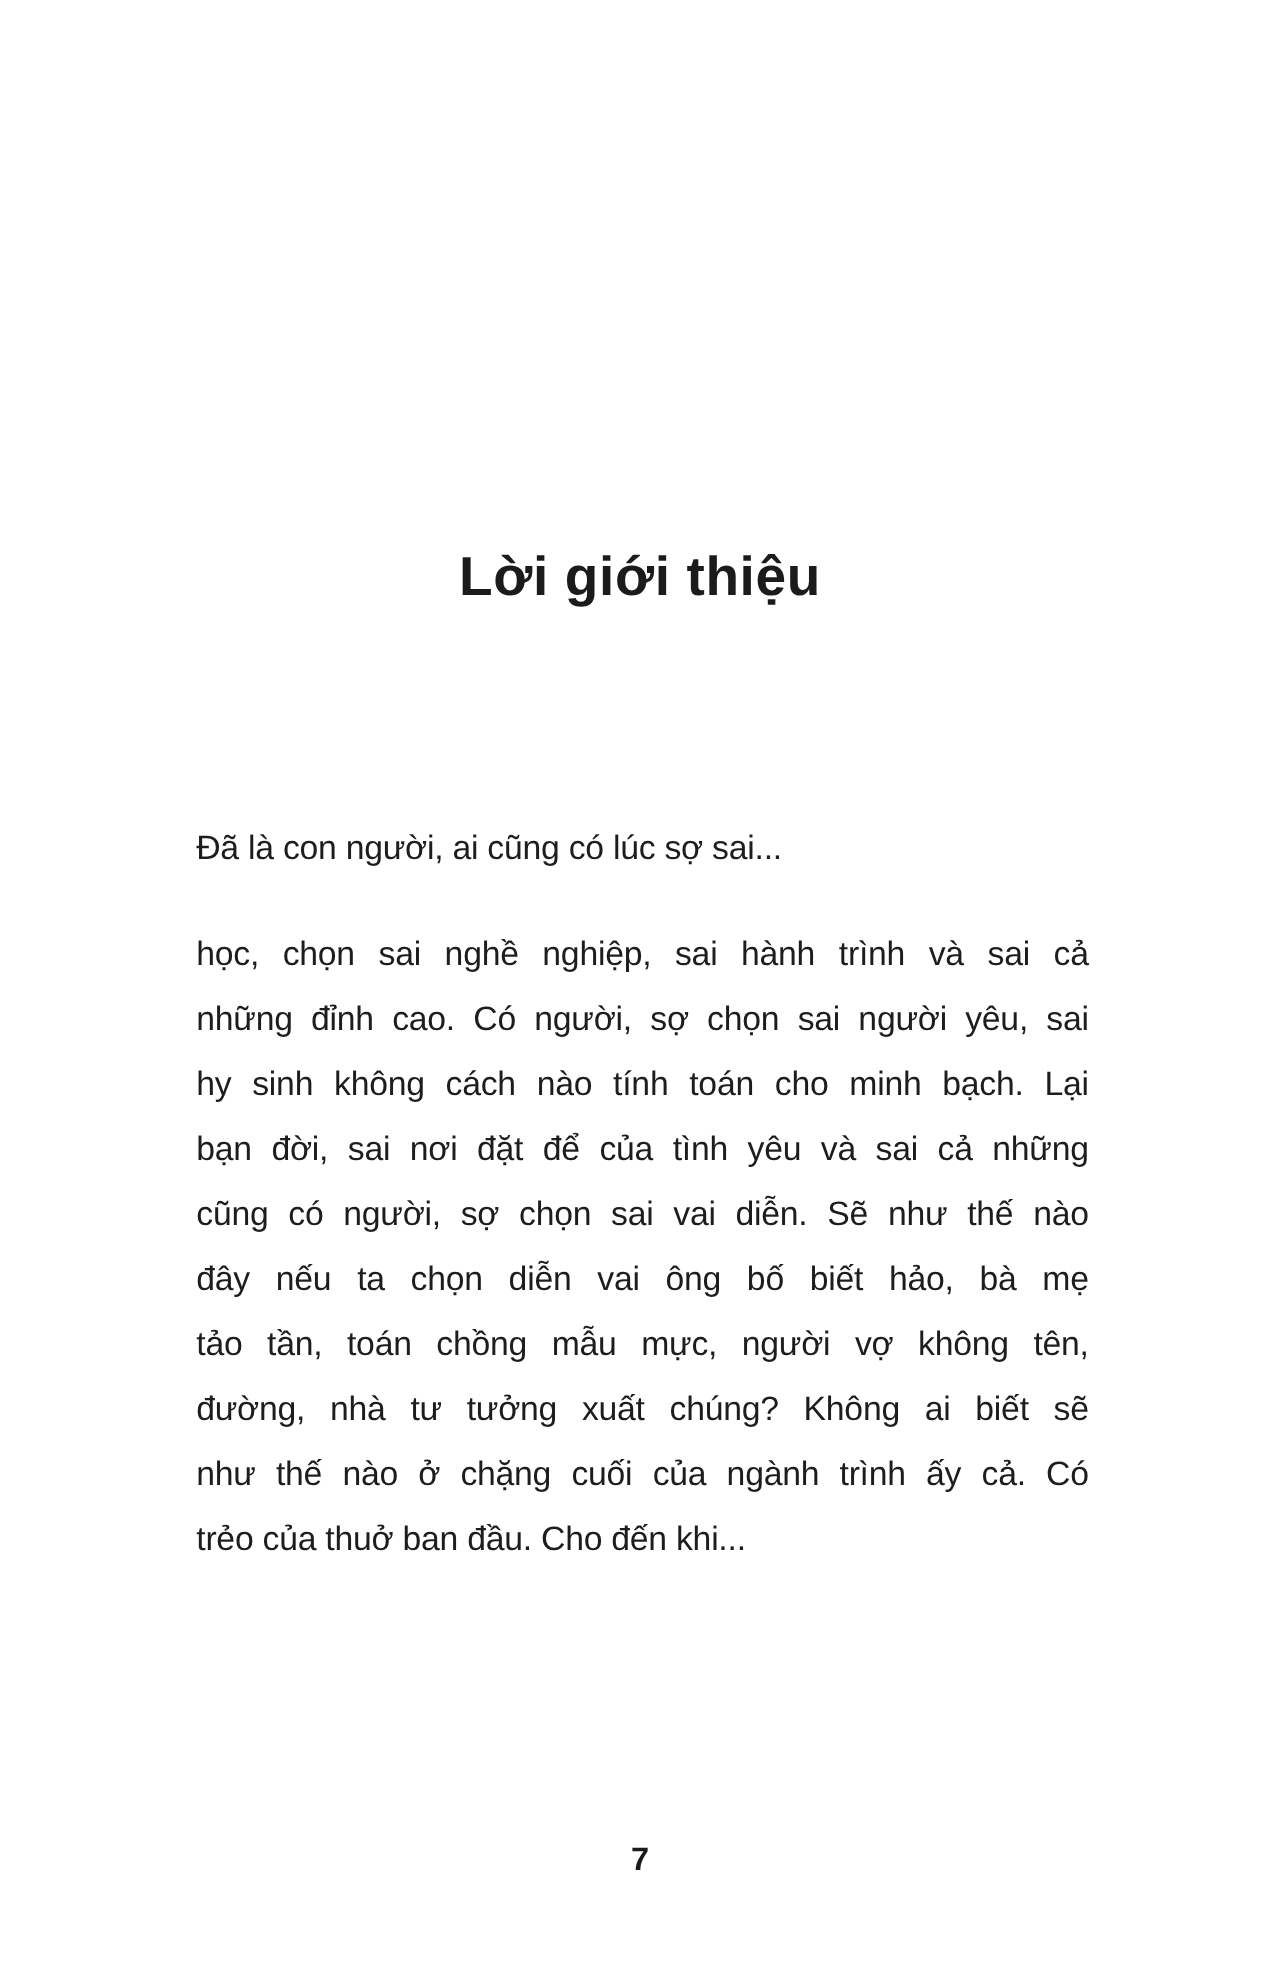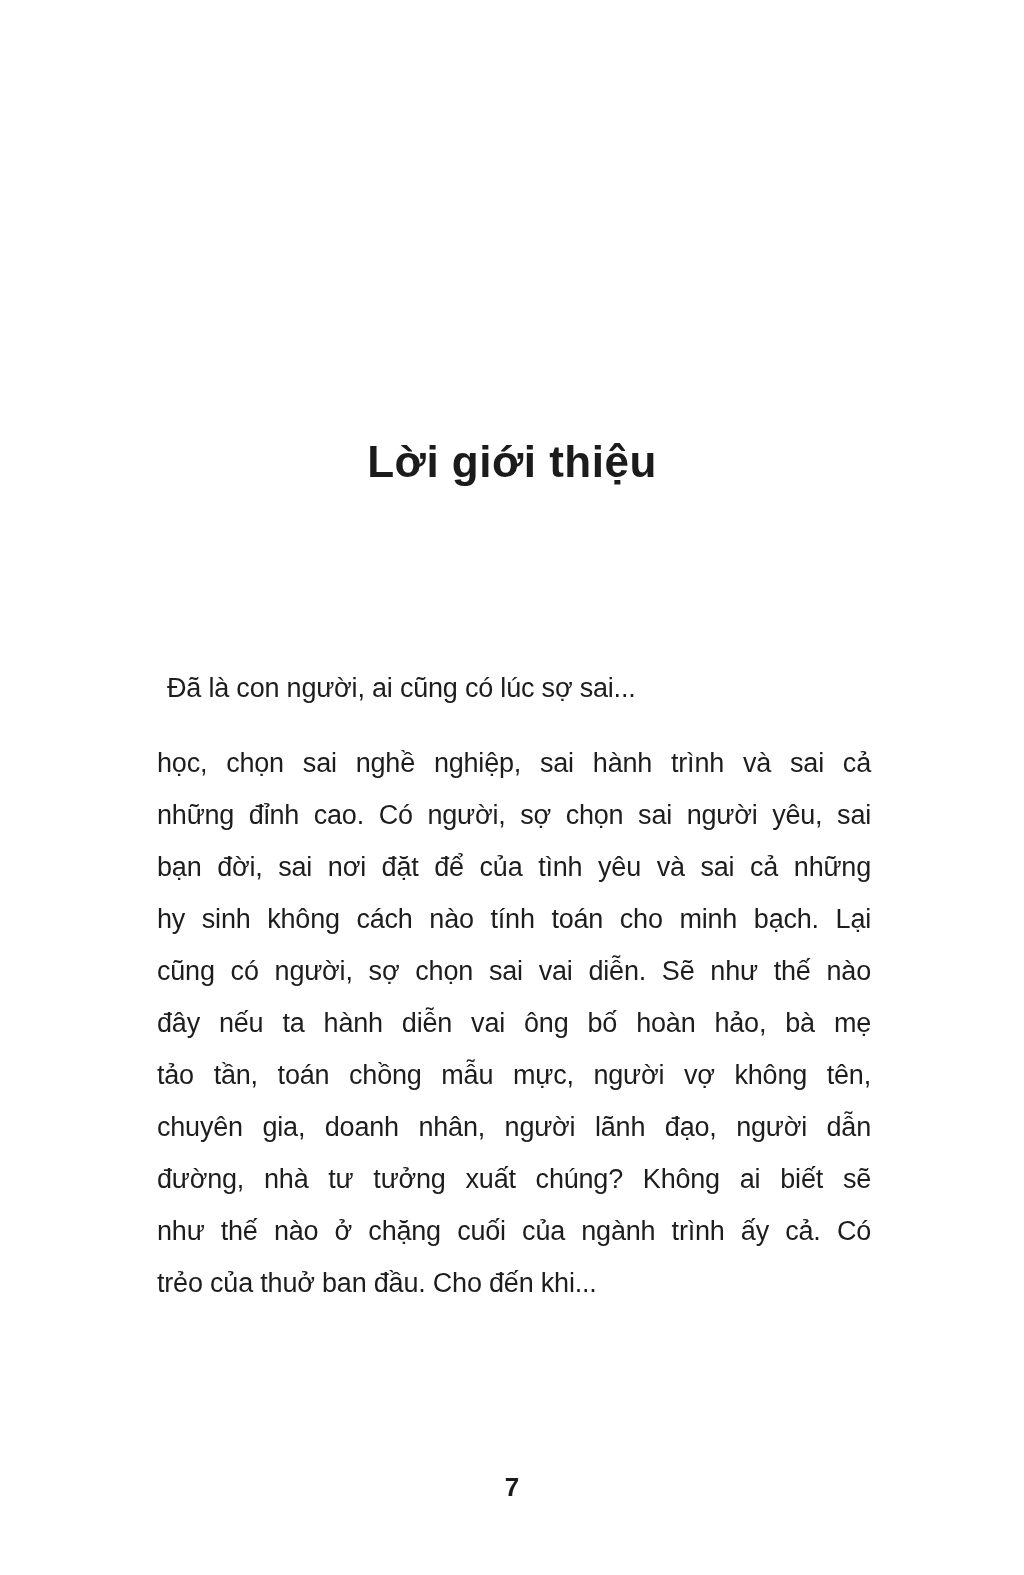--- a/index.html
+++ b/index.html
@@ -27,21 +27,21 @@
     line-height: 44px;
     font-weight: 600;
     letter-spacing: 0.5px;
     color: #1b1b1b;
   }
   .intro-line {
     position: absolute;
     top: 652px;
     left: 157px;
     width: 714px;
-    margin: 10px;
+    margin: 0;
     font-size: 27px;
     line-height: 52px;
     letter-spacing: -0.2px;
     text-align: left;
     white-space: nowrap;
   }
   .body-paragraph {
     position: absolute;
     top: 737px;
     left: 157px;
@@ -77,26 +77,25 @@
 
 <div class="page">
 
   <h1 class="chapter-title">Lời giới thiệu</h1>
 
   <p class="intro-line">Đã là con người, ai cũng có lúc sợ sai...</p>
 
   <div class="body-paragraph">
     <div class="pline">học, chọn sai nghề nghiệp, sai hành trình và sai cả</div>
     <div class="pline">những đỉnh cao. Có người, sợ chọn sai người yêu, sai</div>
+    <div class="pline">hy sinh không cách nào tính toán cho minh bạch. Lại</div>
     <div class="pline">bạn đời, sai nơi đặt để của tình yêu và sai cả những</div>
-    <div class="pline">hy sinh không cách nào tính toán cho minh bạch. Lại</div>
     <div class="pline">cũng có người, sợ chọn sai vai diễn. Sẽ như thế nào</div>
-    <div class="pline">đây nếu ta hành diễn vai ông bố hoàn hảo, bà mẹ</div>
+    <div class="pline">đây nếu ta chọn diễn vai ông bố biết hảo, bà mẹ</div>
     <div class="pline">tảo tần, toán chồng mẫu mực, người vợ không tên,</div>
-    <div class="pline">chuyên gia, doanh nhân, người lãnh đạo, người dẫn</div>
     <div class="pline">đường, nhà tư tưởng xuất chúng? Không ai biết sẽ</div>
     <div class="pline">như thế nào ở chặng cuối của ngành trình ấy cả. Có</div>
     <div class="pline">trẻo của thuở ban đầu. Cho đến khi...</div>
   </div>
 
   <div class="page-number">7</div>
 
 </div>
 
 </body></html>

